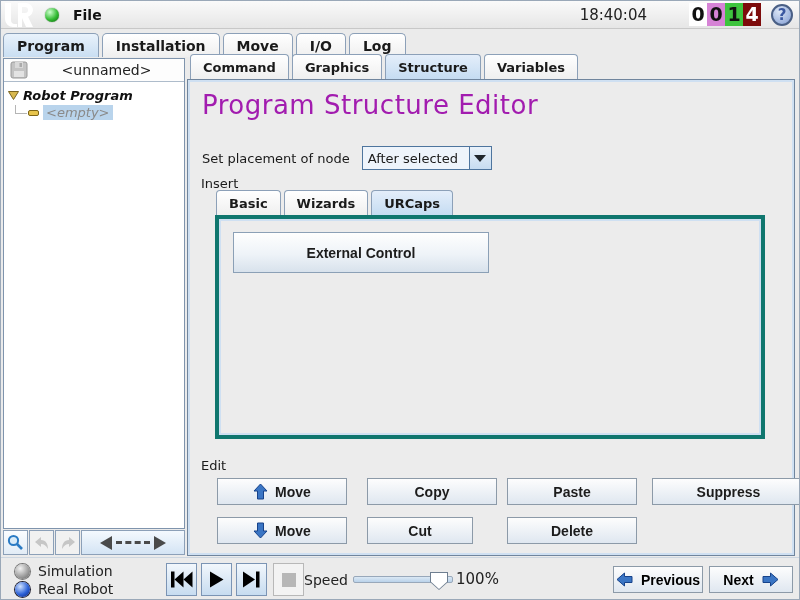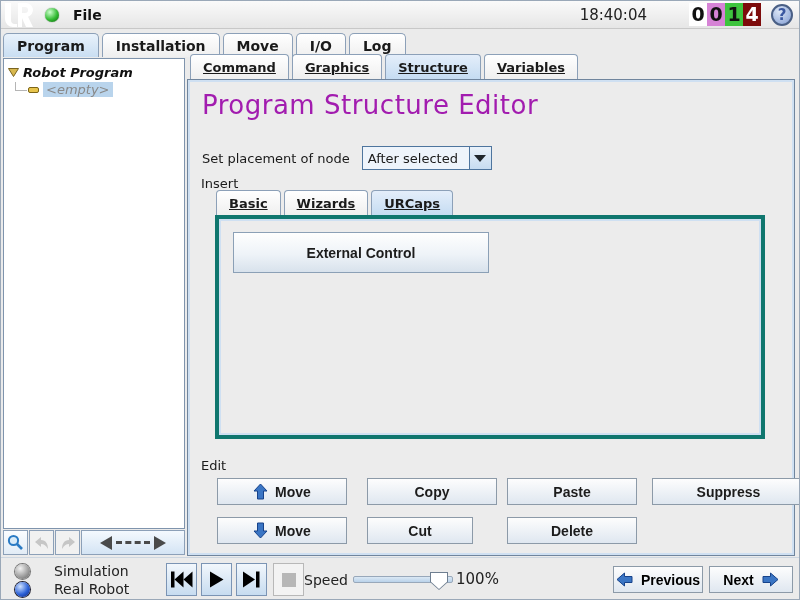--- a/index.html
+++ b/index.html
@@ -52,21 +52,21 @@
   .widebtn { flex:1; height:25px; border:1px solid #8ca0b8; background:linear-gradient(#f4f9fe,#d4e4f4);
              display:flex; align-items:center; justify-content:center; gap:2px; }
   .tri-l { width:0; height:0; border-top:7px solid transparent; border-bottom:7px solid transparent; border-right:12px solid #4a4a4a; }
   .tri-r { width:0; height:0; border-top:7px solid transparent; border-bottom:7px solid transparent; border-left:12px solid #4a4a4a; }
   .dash { width:34px; border-top:3px dashed #4a4a4a; margin:0 2px; }
 
   
   .subtabrow { position:absolute; left:189px; top:58px; height:20px; display:flex; align-items:flex-end; }
   .subtab { height:20px; padding:12px 12px; display:flex; align-items:center; margin-right:3px;
             border:1px solid #8ca0b8; border-bottom:none; border-radius:4px 4px 0 0;
-            background:linear-gradient(#ffffff,#efefef); font-weight:bold; font-size:13px;text-decoration:underline; }
+            background:linear-gradient(#ffffff,#efefef); font-weight:bold; font-size:13px; }
   .subtab.sel { background:linear-gradient(#e4eefa,#c5dcf2); }
   .editor { position:absolute; left:186px; top:78px; width:608px; height:477px;
             background:#ececec; border:1px solid #70859d; box-shadow:inset 0 0 0 2px #cfe0f2; }
   .pagetitle { position:absolute; left:14px; top:10px; font-size:26px; color:#a21caf; letter-spacing:0.5px; }
   .plrow { position:absolute; left:14px; top:66px; display:flex; align-items:center; }
   .pllabel { font-size:13px; color:#1a1a1a; }
   .combo { display:flex; margin-left:12px; border:1px solid #4e759e; height:24px; }
   .combofield { width:106px; background:#eef4fb; display:flex; align-items:center; padding-left:5px; font-size:13px; }
   .combobtn { width:22px; background:linear-gradient(#eaf2fa,#c6dcf1); border-left:1px solid #4e759e;
               display:flex; align-items:center; justify-content:center; }
@@ -79,21 +79,21 @@
             border:1px solid #8ba0b6; background:linear-gradient(#fefefe 0%,#eef3f8 55%,#d8e2ec 100%);
             font-weight:bold; font-size:14px; color:#1c1c1c;
             display:flex; align-items:center; justify-content:center; }
   .editlabel { position:absolute; left:13px; top:378px; font-size:13px; }
   .ebtn { position:absolute; height:27px; border:1px solid #8c9aa8;
           background:linear-gradient(#fdfdfd,#dfe7f0); font-weight:bold; font-size:14px; color:#1c1c1c;
           display:flex; align-items:center; justify-content:center; gap:7px; }
 
   
   .bottombar { position:absolute; left:0; top:556px; width:800px; height:44px; background:#ebebeb; border-top:1px solid #cdd6e0; }
-  .radiorow { position:absolute; display:flex; align-items:center; gap:24px; font-size:14px; color:#222;justify-content:space-between; }
+  .radiorow { position:absolute; display:flex; align-items:center; gap:8px; font-size:14px; color:#222;justify-content:space-between; }
   .sphere { width:15px; height:15px; border-radius:50%; }
   .sphere.gray { background:radial-gradient(circle at 35% 30%, #f2f2f2, #9a9a9a 60%, #5c5c5c); box-shadow:0 0 0 1px #777; }
   .sphere.blue { background:radial-gradient(circle at 35% 30%, #cfe2ff, #2d62d8 55%, #0a1e72); box-shadow:0 0 0 1px #223; }
   .pbbtn { position:absolute; width:31px; height:33px; border:1px solid #7b94b4;
            background:linear-gradient(#f2f7fc,#c7dcf0); display:flex; align-items:center; justify-content:center; }
   .pbbtn.dis { border:1px solid #b8b8b8; background:#f3f3f3; }
   .speedlbl { position:absolute; left:303px; top:14px; font-size:14px; color:#222; }
   .slider { position:absolute; left:352px; top:18px; width:100px; height:7px;
             border:1px solid #98a8ba; background:linear-gradient(#dbe8f4,#b9d2ea); border-radius:2px; }
   .thumbouter { position:absolute; left:76px; top:-5px; width:18px; height:18px; background:#6e7e90;
@@ -132,20 +132,29 @@
 
   <div class="tabrow">
     <div class="tab sel">Program</div>
     <div class="tab">Installation</div>
     <div class="tab">Move</div>
     <div class="tab">I/O</div>
     <div class="tab">Log</div>
   </div>
 
   <div class="leftpanel">
+    <div class="lphead">
+      <svg width="20" height="18" viewBox="0 0 20 18" style="margin-left:5px">
+        <rect x="2" y="1" width="16" height="16" rx="2" fill="#c3c3c3" stroke="#9a9a9a"></rect>
+        <rect x="6" y="1" width="8" height="6" fill="#d9d9d9"></rect>
+        <rect x="10.5" y="2" width="2.5" height="4" fill="#aaaaaa"></rect>
+        <rect x="5" y="10" width="10" height="6" fill="#e3e3e3"></rect>
+      </svg>
+      <div class="lpname">&lt;unnamed&gt;</div>
+    </div>
     <div class="tree">
       <div class="treerow">
         <svg width="11" height="9" viewBox="0 0 11 9">
           <polygon points="0.5,0.5 10.5,0.5 5.5,8.5" fill="#d8b84e" stroke="#7a6420"></polygon>
         </svg>
         <span class="rootlabel">Robot Program</span>
       </div>
       <div class="childrow">
         <div class="connector"></div>
         <div class="nodeblock"></div>

